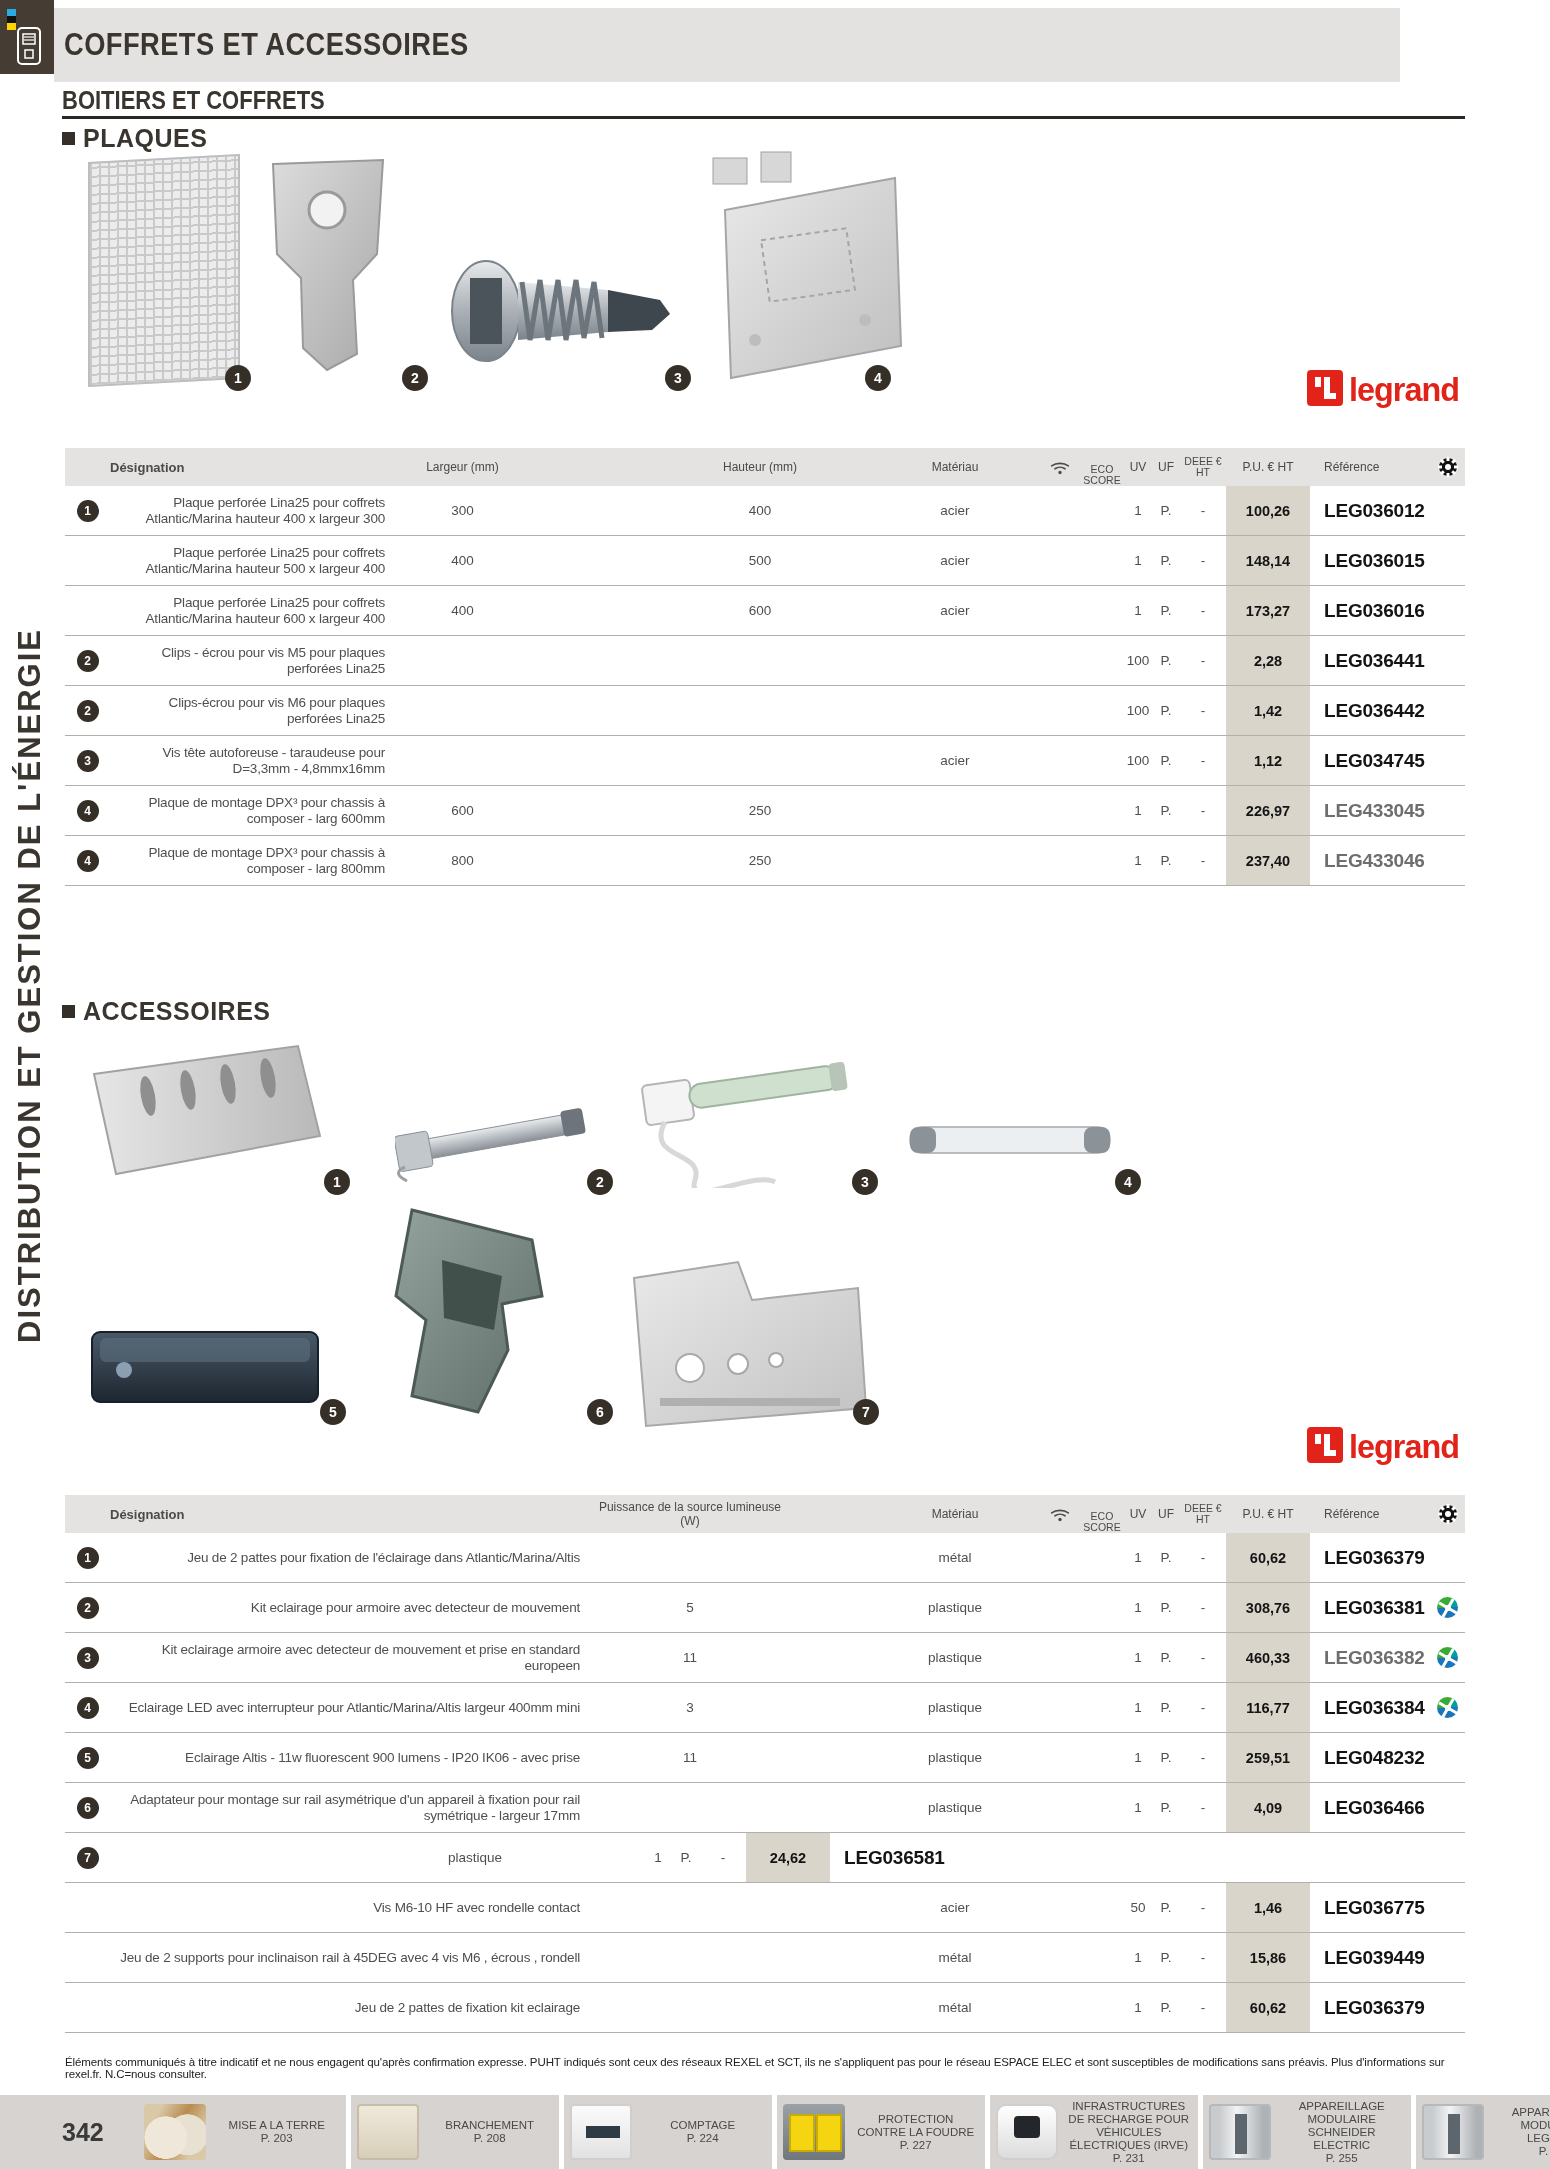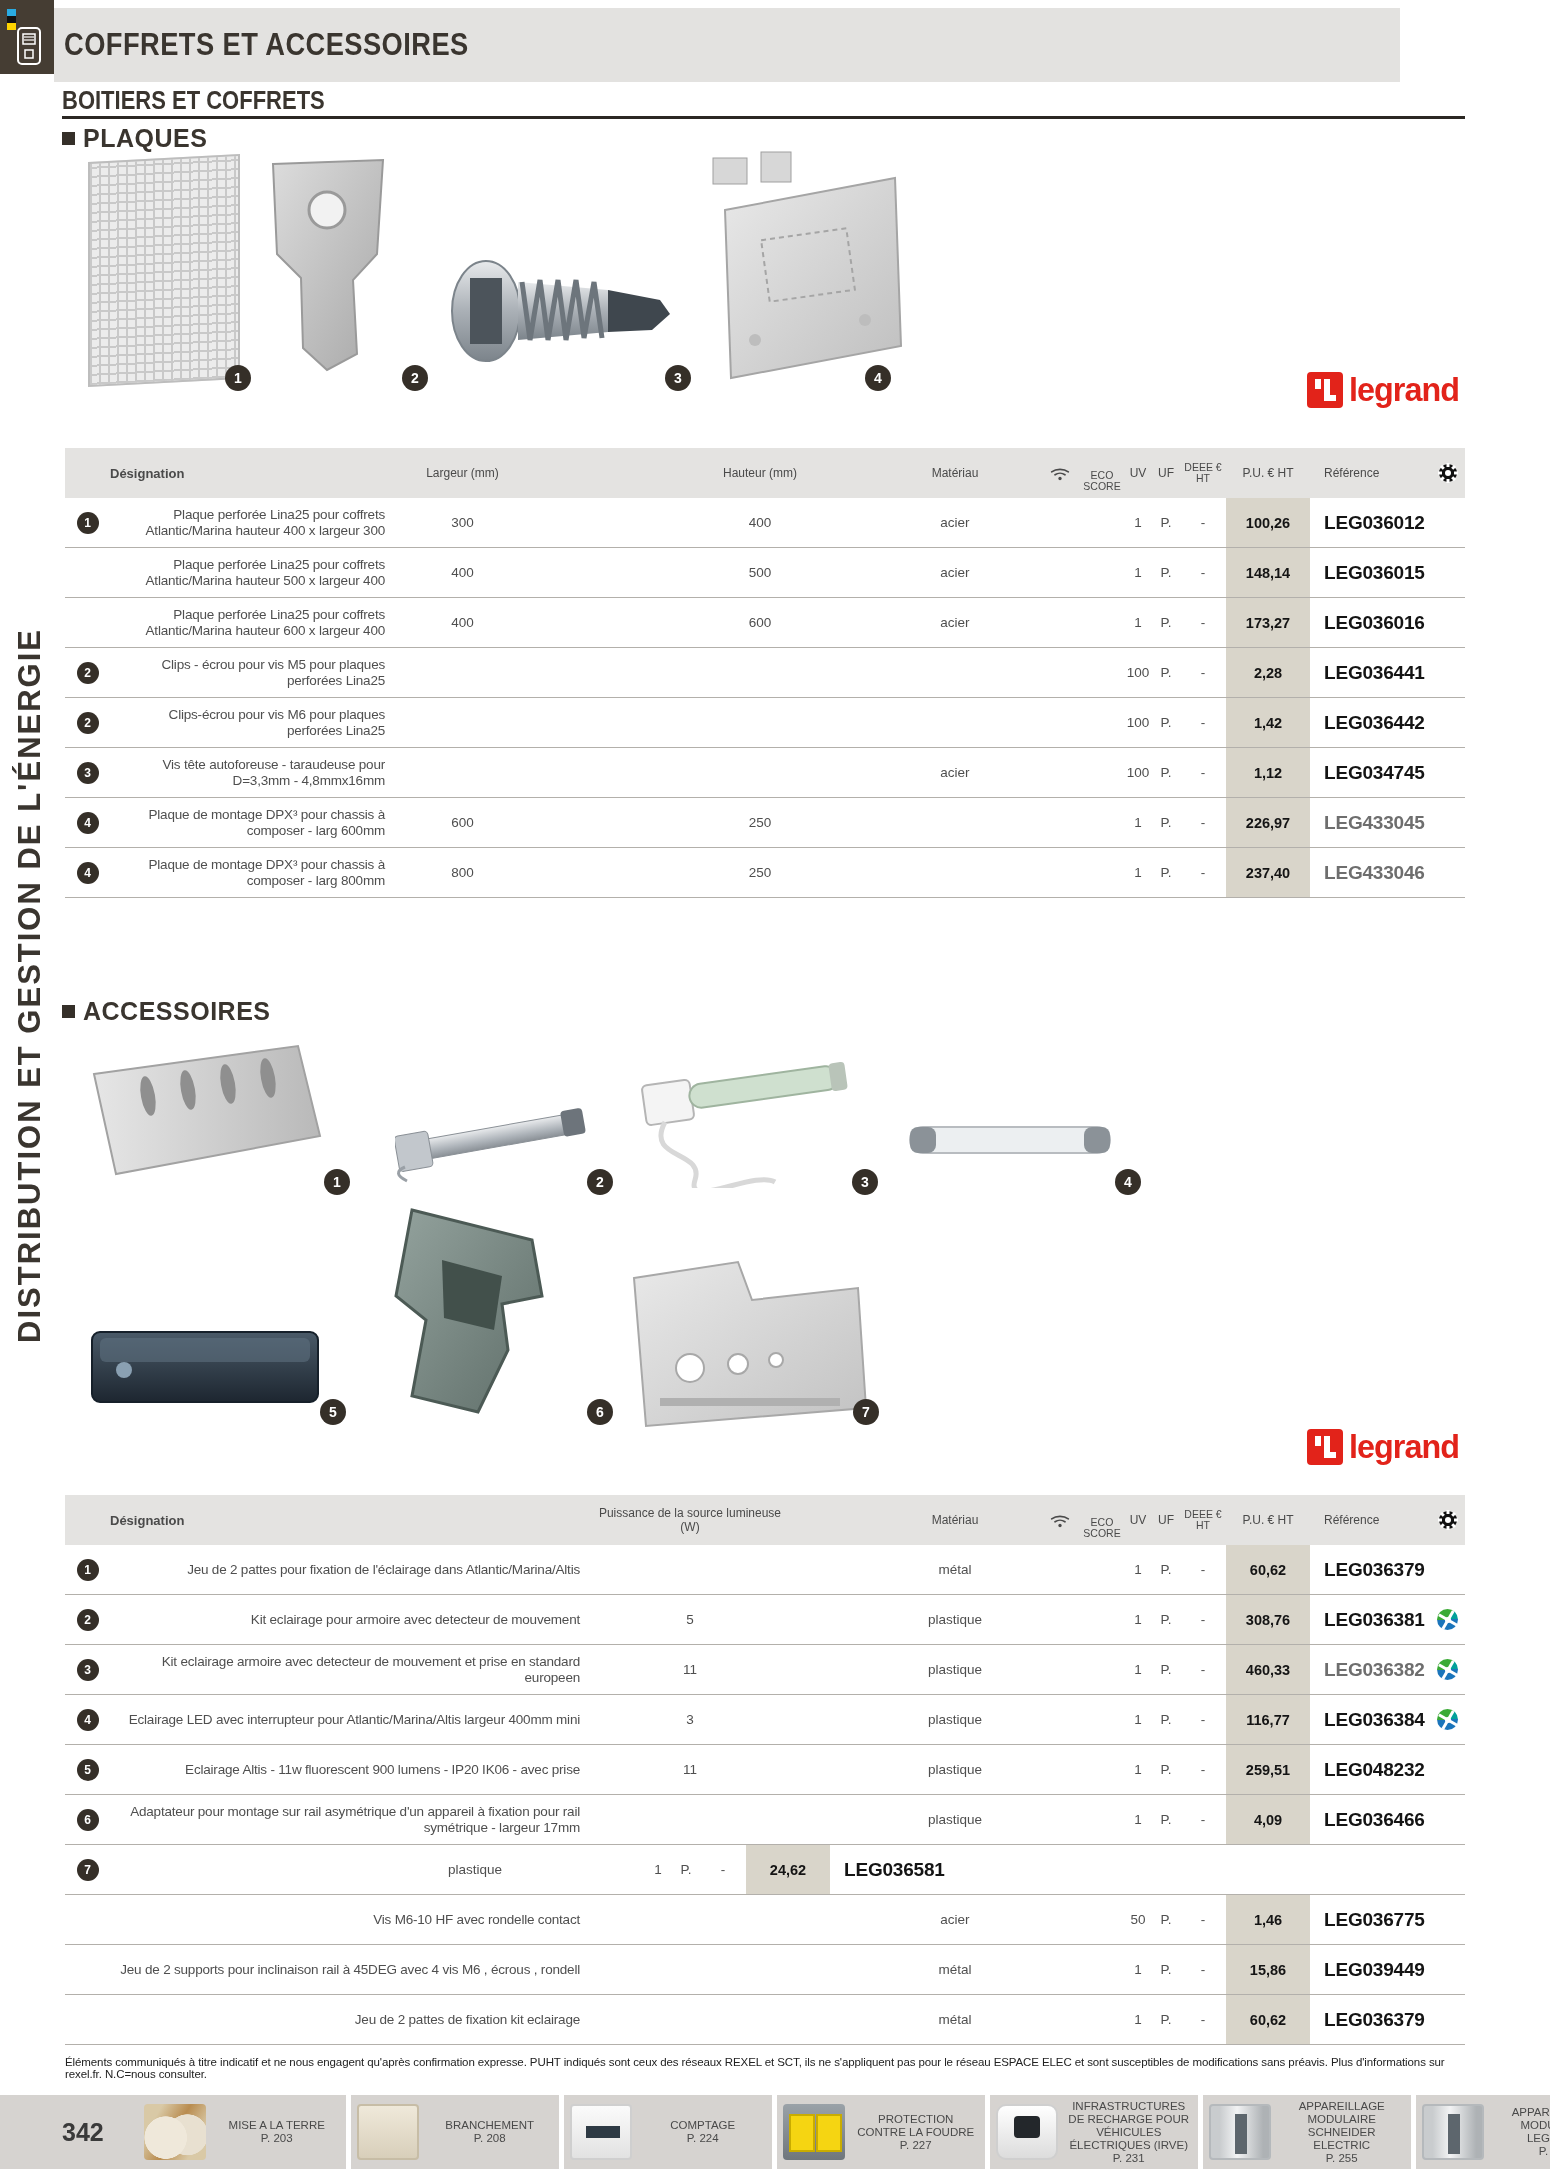--- a/index.html
+++ b/index.html
@@ -21,29 +21,29 @@
 
   
   .sec-label { position:absolute; display:flex; align-items:center; gap:8px; }
   .sec-label .sq { width:13px; height:13px; background:#352f29; }
   .sec-label .txt { font-size:25px; font-weight:700; color:#3a352f; letter-spacing:.5px; }
 
   
   .pbadge { position:absolute; width:26px; height:26px; border-radius:50%; background:#352f28; color:#fff; font-size:14px; font-weight:700; display:flex; align-items:center; justify-content:center; }
 
   
-  .legrand { position:absolute; display:flex; align-items:center; gap:6px; }
+  .legrand { position:absolute; display:flex; align-items:flex-start; gap:6px; }
   .lg-box { width:36px; height:36px; background:#e2231a; border-radius:4px; position:relative; }
   .lg-box i { position:absolute; left:8px; top:7px; width:6px; height:10px; background:#fff; }
   .lg-box b { position:absolute; left:17px; top:7px; width:12px; height:22px; border-left:6px solid #fff; border-bottom:6px solid #fff; }
   .lg-word { font-size:34px; font-weight:800; color:#e2231a; letter-spacing:-1px; transform:scaleX(.95); transform-origin:left center; }
 
   
   .ptable { position:absolute; left:65px; width:1400px; }
-  .thead { display:flex; align-items:center; background:#e4e3e1; height:50px; font-size:12px; color:#4a4a4a; }
+  .thead { display:flex; align-items:center; background:#e4e3e1; height:38px; font-size:12px; color:#4a4a4a; }
   .trow { display:flex; align-items:center; min-height:50px; border-bottom:1px solid #b3b0ab; background:#fff; }
   .c { flex:0 0 auto; text-align:center; }
   .c-badge{ width:45px; display:flex; justify-content:center; }
   .t1 .c-des{ width:285px; text-align:left; }
   .t2 .c-des{ width:480px; text-align:left; }
   .t1 .c-w1{ width:135px; }
   .t1 .c-w2{ width:340px; padding-left:120px; }
   .t2 .c-pw{ width:280px; padding-right:80px; }
   .c-mat{ width:170px; }
   .c-wifi{ width:40px; display:flex; justify-content:center; align-items:center; }

